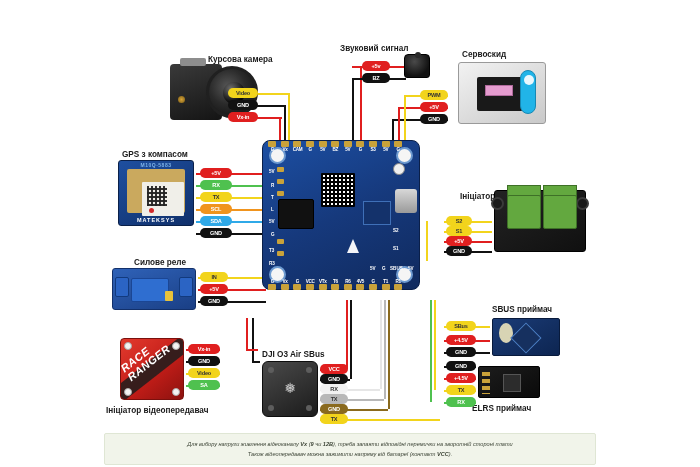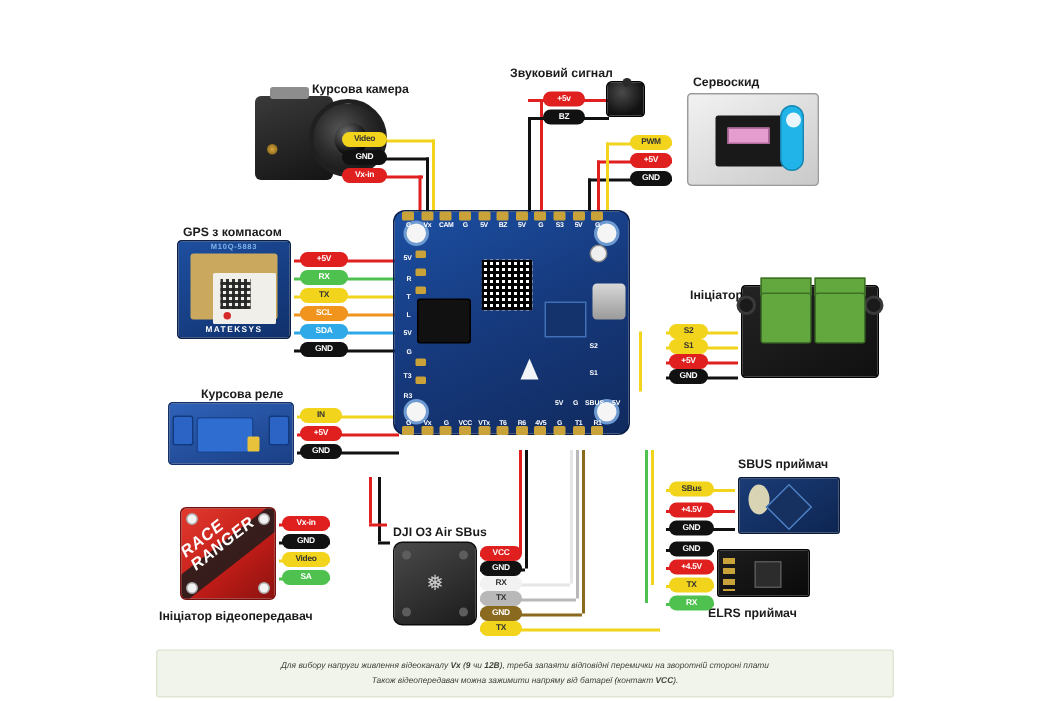--- a/index.html
+++ b/index.html
@@ -343,21 +343,21 @@
     </div>
     <div class="gps-brand">MATEKSYS</div>
   </div>
   <div class="pill" style="left:200px;top:168px;width:32px;background:#e01f1f;">+5V</div>
   <div class="pill" style="left:200px;top:180px;width:32px;background:#4fc14f;">RX</div>
   <div class="pill" style="left:200px;top:192px;width:32px;background:#f2d41c;color:#333;">TX</div>
   <div class="pill" style="left:200px;top:204px;width:32px;background:#f0941e;">SCL</div>
   <div class="pill" style="left:200px;top:216px;width:32px;background:#2fa9e8;">SDA</div>
   <div class="pill" style="left:200px;top:228px;width:32px;background:#111;">GND</div>
 
-  <div class="clabel" style="left:134px;top:258px;">Курсова реле</div>
+  <div class="clabel" style="left:134px;top:258px;">Силове реле</div>
   <div class="hw relay">
     <div class="relay-term relay-t1"></div>
     <div class="relay-blk"></div>
     <div class="relay-term relay-t2"></div>
     <div class="relay-yl"></div>
   </div>
   <div class="pill" style="left:200px;top:272px;width:28px;background:#f2d41c;color:#333;">IN</div>
   <div class="pill" style="left:200px;top:284px;width:28px;background:#e01f1f;">+5V</div>
   <div class="pill" style="left:200px;top:296px;width:28px;background:#111;">GND</div>
 

